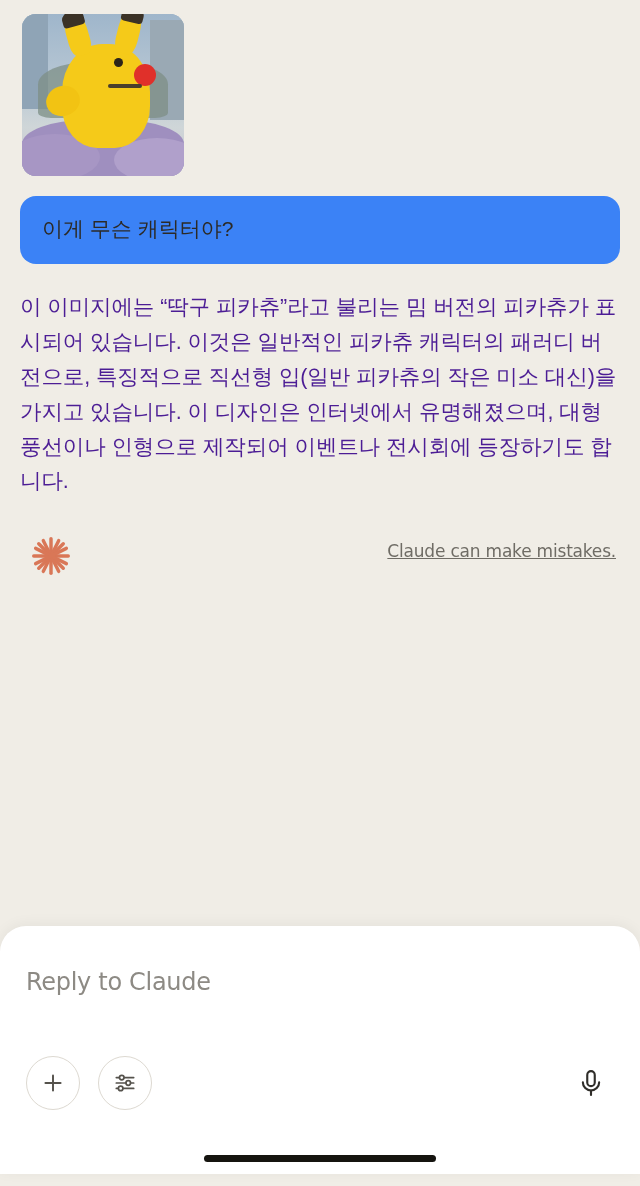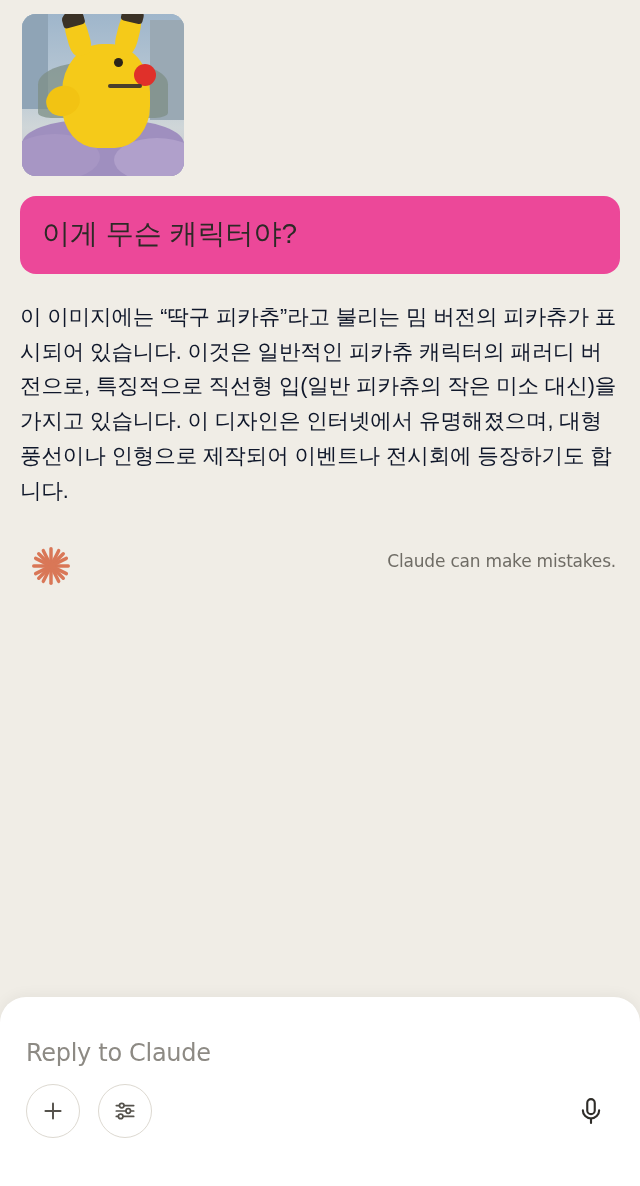--- a/index.html
+++ b/index.html
@@ -139,32 +139,32 @@
     position: absolute;
     left: 86px; top: 70px;
     width: 34px; height: 4px;
     background: #4a3f2c;
     border-radius: 2px;
   }
 
   
   .user-bubble {
     margin: 20px 0 0 0;
-    background: #ec4899;
+    background: #3b82f6;
     border-radius: 16px;
     padding: 19px 22px 21px 22px;
     color: #2c2a26;
-    font-size: 28px;
+    font-size: 21px;
     line-height: 1.35;
   }
 
   
   .assistant {
     margin-top: 26px;
-    color: #0f172a;
+    color: #4c1d95;
     font-size: 21.5px;
     line-height: 1.62;
     letter-spacing: -0.1px;
   }
   .assistant p {
     margin: 0 0 22px 0;
   }
   .assistant p:last-child {
     margin-bottom: 0;
   }
@@ -183,27 +183,28 @@
     flex: 0 0 auto;
   }
   .disclaimer {
     text-align: right;
     color: #6f6c65;
     font-size: 17px;
     line-height: 1.45;
     font-family: "DejaVu Sans", sans-serif;
     letter-spacing: -0.2px;
     padding-top: 6px;
+    text-decoration: underline;
   }
 
   
   .composer {
     position: absolute;
-    left: 0; right: 0; bottom: 0;
-    height: 189px;
+    left: 0; right: 0; bottom: 12px;
+    height: 248px;
     background: #ffffff;
     border-radius: 26px 26px 0 0;
     box-shadow: 0 -2px 14px rgba(0,0,0,.05);
     display: flex;
     flex-direction: column;
     gap: 17px;
   }
   .composer-placeholder {
     padding: 42px 26px 0 26px;
     color: #8d8a84;

